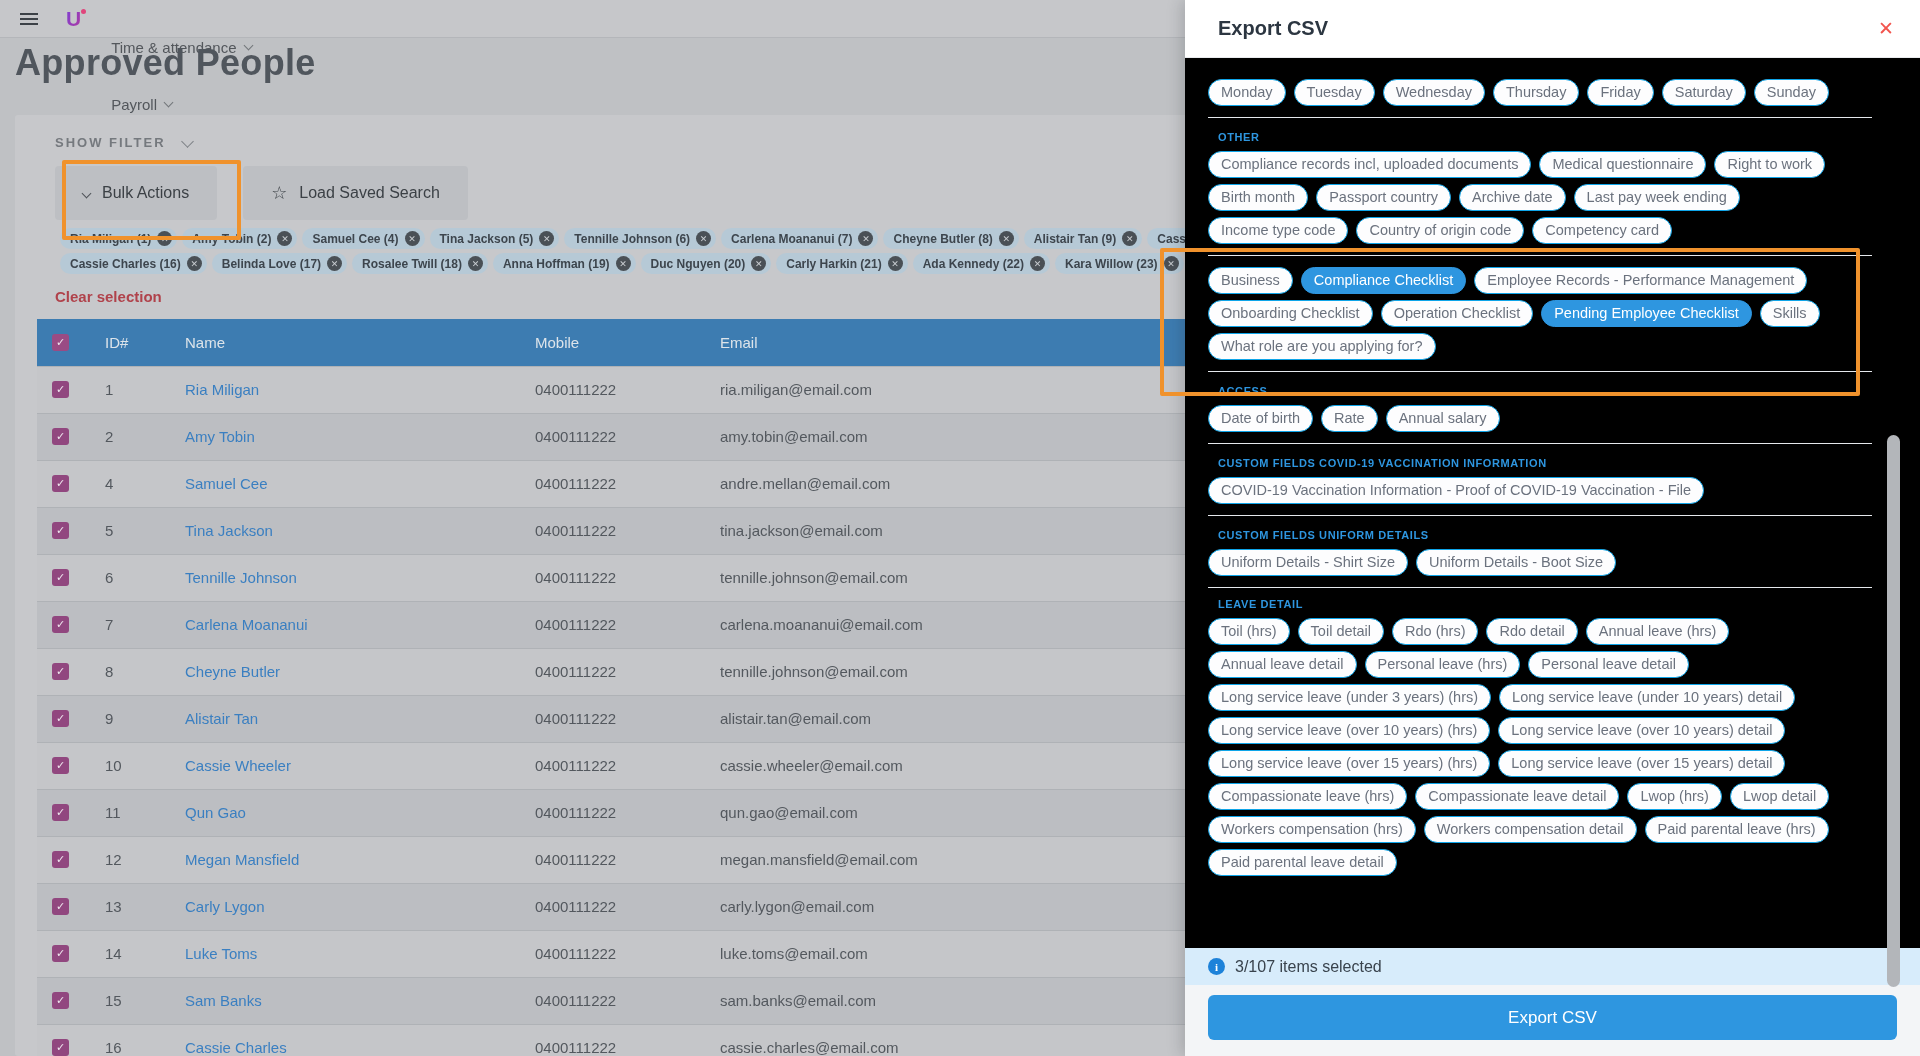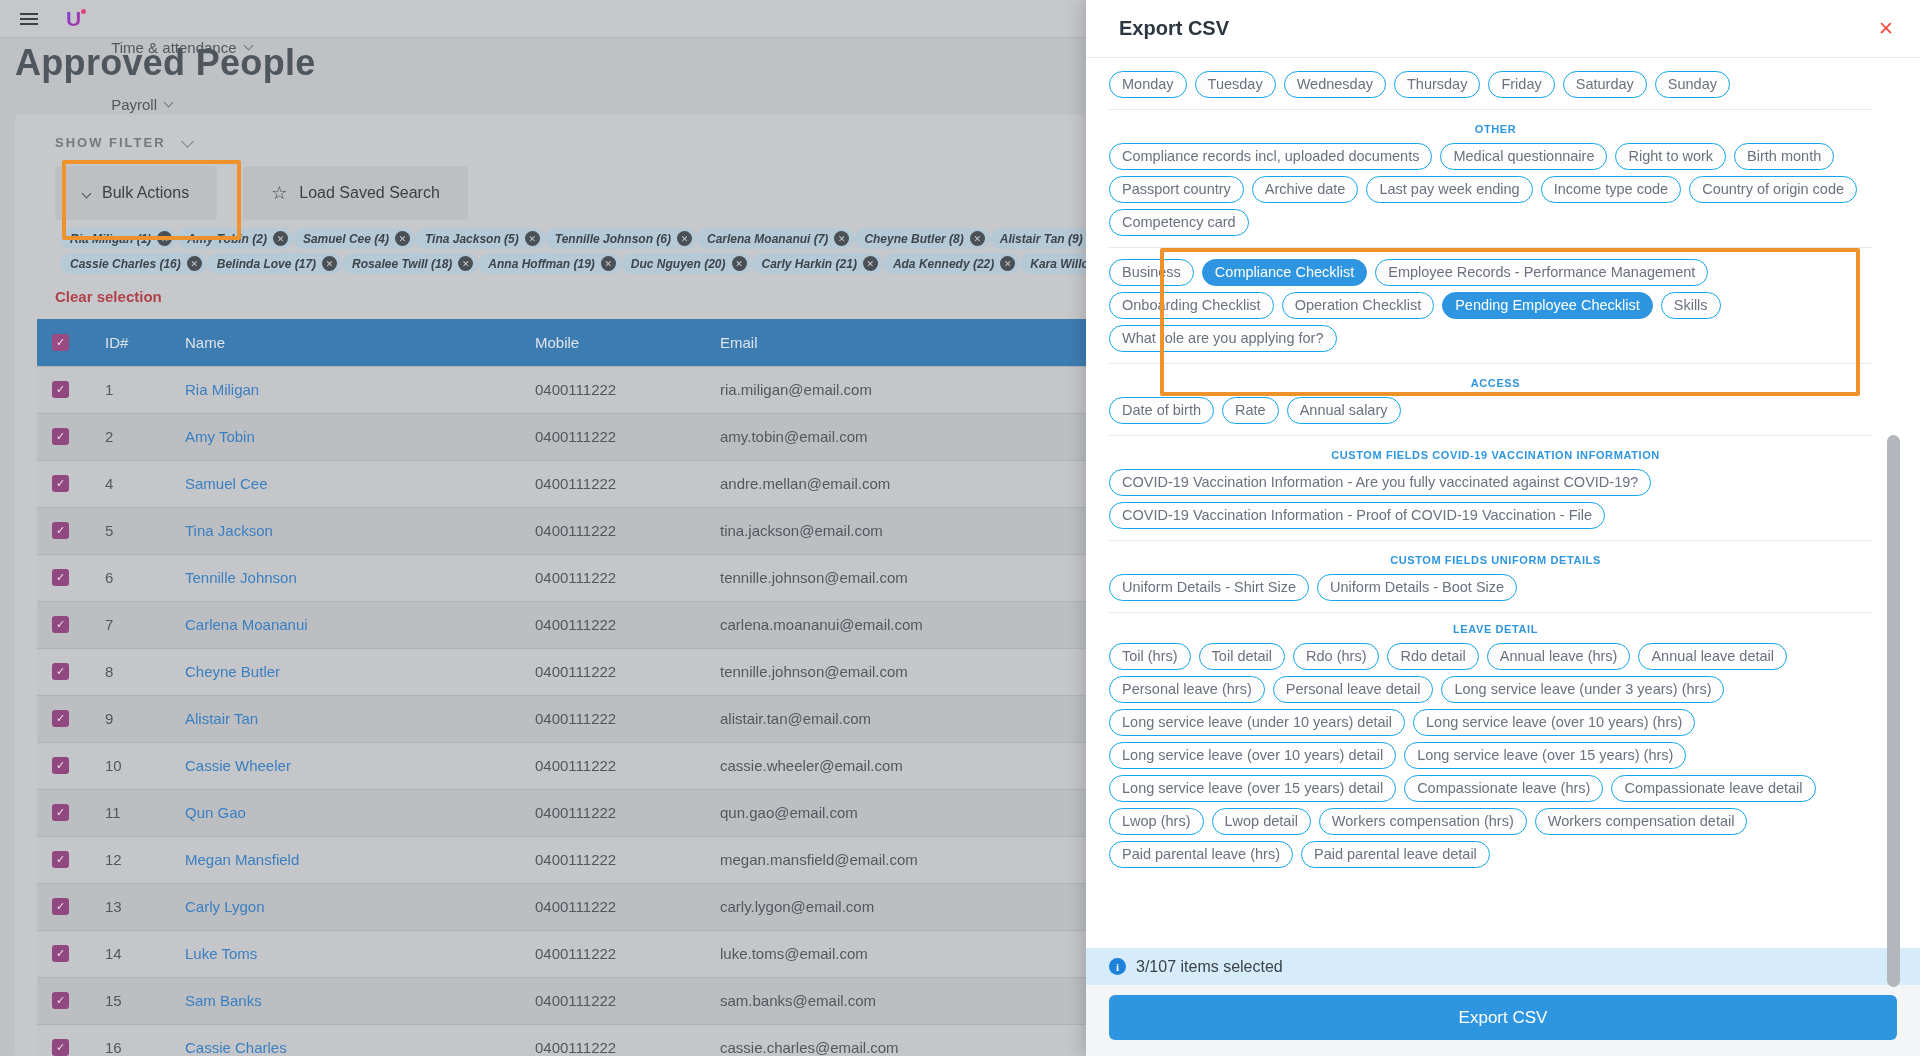--- a/index.html
+++ b/index.html
@@ -24,21 +24,21 @@
   .card{position:absolute;top:115px;left:15px;width:1875px;height:941px;background:#c7c8cb;border-radius:3px;
         padding:20px 0 0 40px;box-sizing:border-box;overflow:hidden;}
   .show-filter{display:flex;align-items:center;gap:9px;font-size:13px;font-weight:600;letter-spacing:2px;color:#75797e;}
   .show-filter .caret{width:8px;height:8px;opacity:.9;}
   .toolbar{margin-top:16px;display:flex;gap:26px;}
   .btn{height:54px;background:#bdbfc3;border-radius:4px;display:flex;align-items:center;justify-content:center;
        font-size:16px;color:#3c4146;padding:0 28px;gap:10px;cursor:pointer;}
   .btn .caret{opacity:.85;margin:0 2px 0 0;}
   .star{font-size:18px;line-height:1;margin-right:2px;}
 
-  .sel-chips{margin-top:8px;margin-left:5px;display:flex;white-space:nowrap;overflow:hidden;width:1850px;font-style:italic;}
+  .sel-chips{margin-top:8px;margin-left:5px;display:flex;gap:5px;white-space:nowrap;overflow:hidden;width:1850px;}
   .sel-chips.second{margin-top:4px;}
   .sel-chip{display:inline-flex;align-items:center;gap:6px;background:#b6c9d6;border-radius:12px;
             padding:3px 5px 3px 10px;font-size:12px;font-weight:700;color:#3d454d;flex:none;}
   .sel-chip-x{width:15px;height:15px;border-radius:50%;background:#4a5056;color:#c9cdd1;font-size:9px;
               display:flex;align-items:center;justify-content:center;cursor:pointer;}
   .clear-selection{margin-top:14px;color:#b0424b;font-size:15px;font-weight:600;cursor:pointer;}
 
   
   .table-wrap{margin:14px 4px 0 -18px;}
   table{width:100%;border-collapse:collapse;font-size:15px;table-layout:fixed;}
@@ -54,31 +54,31 @@
             display:flex;align-items:center;justify-content:center;cursor:pointer;}
   thead .checkbox{background:#9a4b84;}
   .name-link{color:#3a7fc1;cursor:pointer;}
 
   
   .annotation{position:absolute;border:4px solid #f0922c;z-index:30;border-radius:2px;pointer-events:none;}
   #anno-bulk{left:62px;top:160px;width:171px;height:72px;}
   #anno-tags{left:1160px;top:248px;width:692px;height:140px;}
 
   
-  .drawer{position:absolute;top:0;right:0;width:834px;height:1056px;background:#ffffff;z-index:10;
-          display:flex;flex-direction:column;box-shadow:-4px 0 14px rgba(30,35,40,.18);}
+  .drawer{position:absolute;top:0;right:0;width:735px;height:1056px;background:#000000;z-index:10;
+          display:flex;flex-direction:column;box-shadow:-4px 0 14px rgba(30,35,40,.18);gap:8px;}
   .drawer-header{height:57px;background:#fff;border-bottom:1px solid #e9ebee;display:flex;align-items:center;
                  padding:0 26px 0 33px;flex:none;}
   .drawer-title{font-size:20px;font-weight:700;color:#2c3641;flex:1;}
   .drawer-close{color:#f2544d;font-size:19px;font-weight:700;cursor:pointer;}
   .drawer-body{flex:1;overflow:hidden;padding:0 48px 0 23px;}
   .d-section{padding:11px 0;border-bottom:1px solid #e5e8ec;}
   .d-section:first-of-type{padding-top:13px;}
   .d-section:last-of-type{border-bottom:none;padding-top:8px;}
-  .d-label{font-size:11px;font-weight:700;color:#2e96e0;letter-spacing:.6px;margin:2px 0 8px 10px;text-transform:uppercase;text-align:center;}
+  .d-label{font-size:11px;font-weight:700;color:#2e96e0;letter-spacing:.6px;margin:2px 0 8px 10px;text-transform:uppercase;}
   .d-chips{display:flex;flex-wrap:wrap;gap:6px 8px;}
   .d-chip{height:27px;line-height:25px;border:1px solid #0ea5e9;background:#fdfdfe;border-radius:14px;
           padding:0 12px;font-size:14.5px;color:#6b727e;box-sizing:border-box;cursor:pointer;flex:none;}
   .d-chip.sel{background:#2e96e0;border-color:#2e96e0;color:#fff;}
   .scroll-thumb{position:absolute;right:20px;top:435px;width:13px;height:552px;border-radius:7px;background:#b3b6ba;z-index:12;cursor:grab;}
   .drawer-footer{flex:none;}
   .info-bar{height:37px;background:#d7ecfb;display:flex;align-items:center;gap:10px;padding:0 23px;
             font-size:16px;color:#39434d;}
   .info-icon{width:17px;height:17px;border-radius:50%;background:#1d82d9;color:#fff;font-size:11px;font-weight:700;
              display:flex;align-items:center;justify-content:center;font-family:"Liberation Serif",serif;flex:none;}
@@ -527,21 +527,20 @@
 
   <span class="d-chip">Rate</span>
 
   <span class="d-chip">Annual salary</span>
 </div>
         </div>
 
         <div class="d-section">
           <div class="d-label">CUSTOM FIELDS COVID-19 VACCINATION INFORMATION</div>
           <div class="d-chips">
-  <span class="d-chip">COVID-19 Vaccination Information - Are you fully vaccinated against COVID-19?</span>
 
   <span class="d-chip">COVID-19 Vaccination Information - Proof of COVID-19 Vaccination - File</span>
 </div>
         </div>
 
         <div class="d-section">
           <div class="d-label">CUSTOM FIELDS UNIFORM DETAILS</div>
           <div class="d-chips">
   <span class="d-chip">Uniform Details - Shirt Size</span>
 

